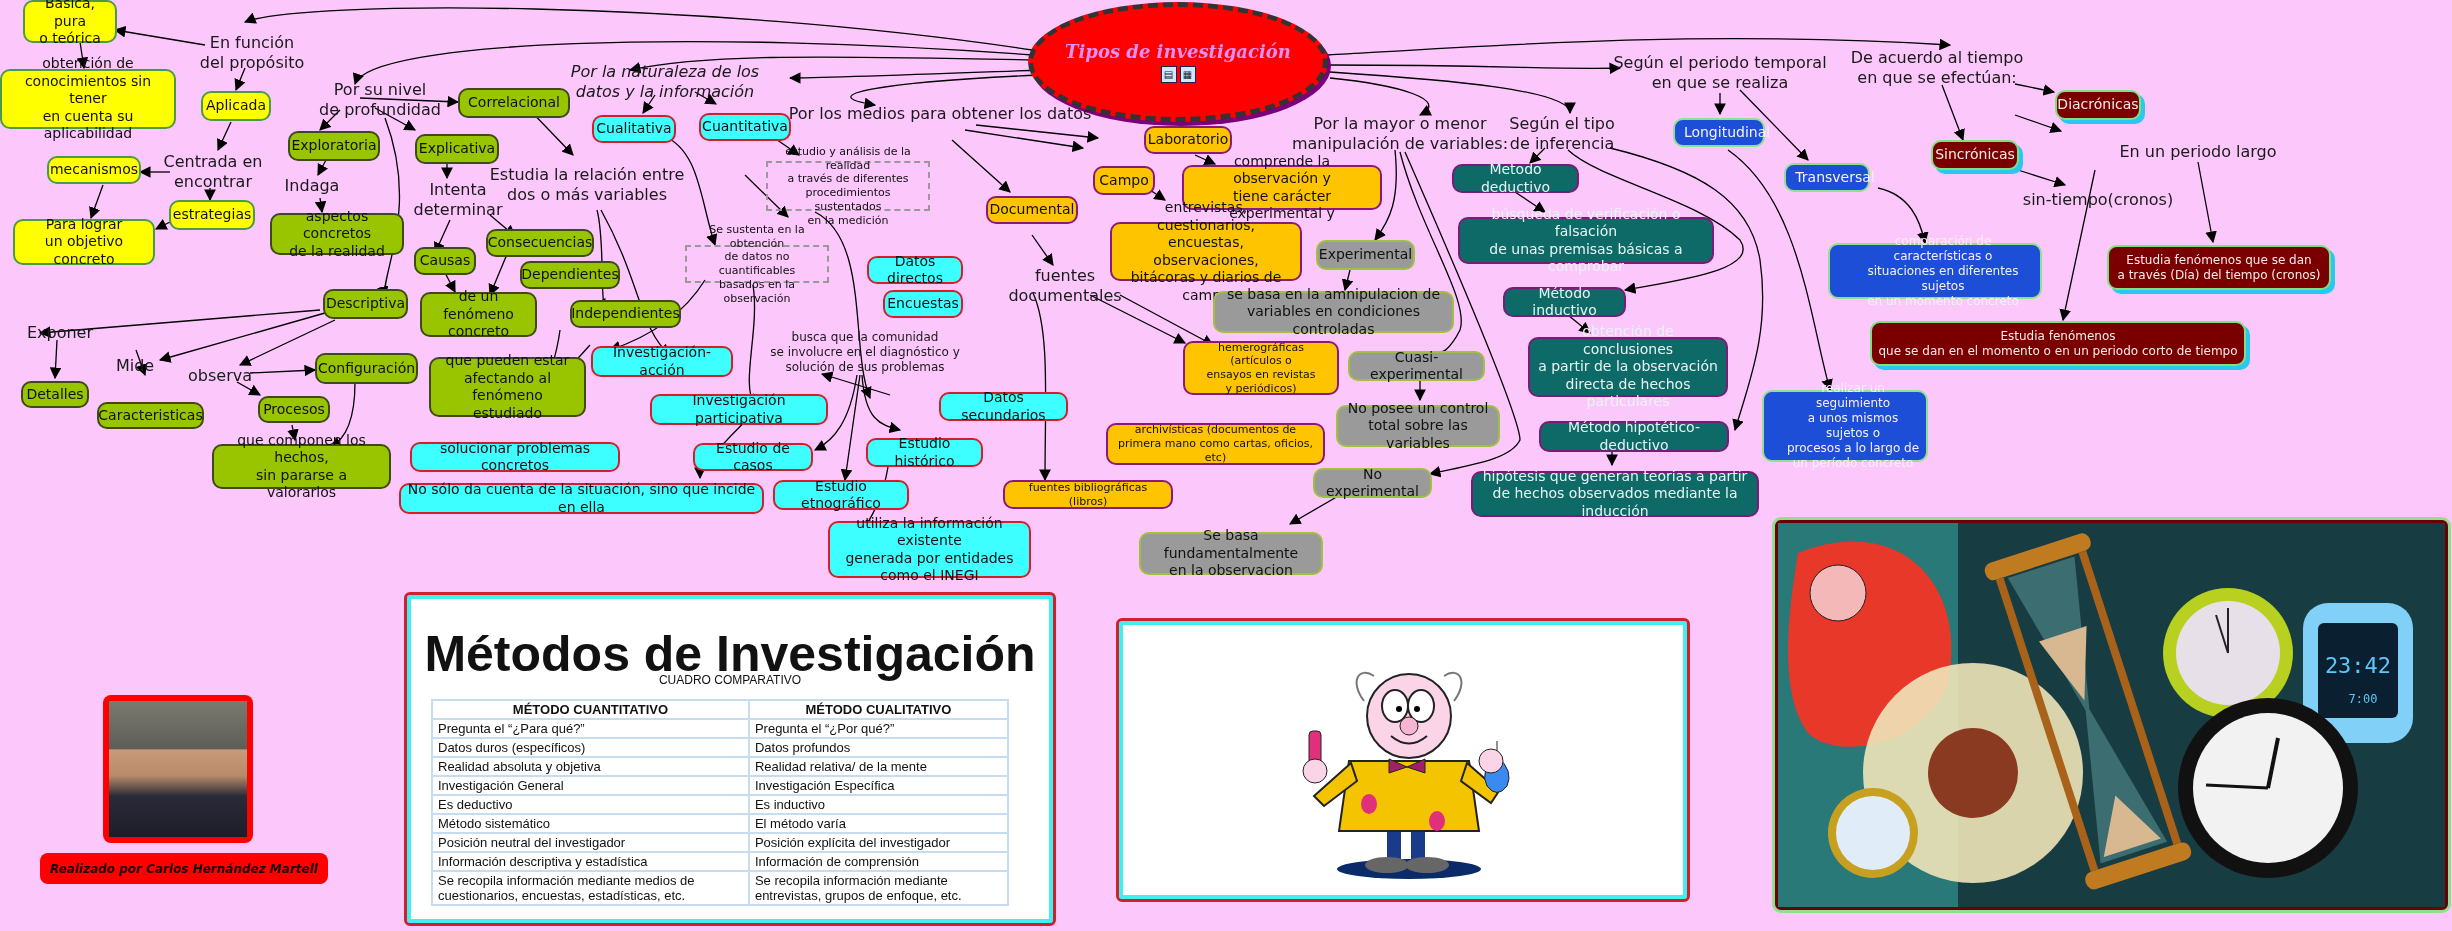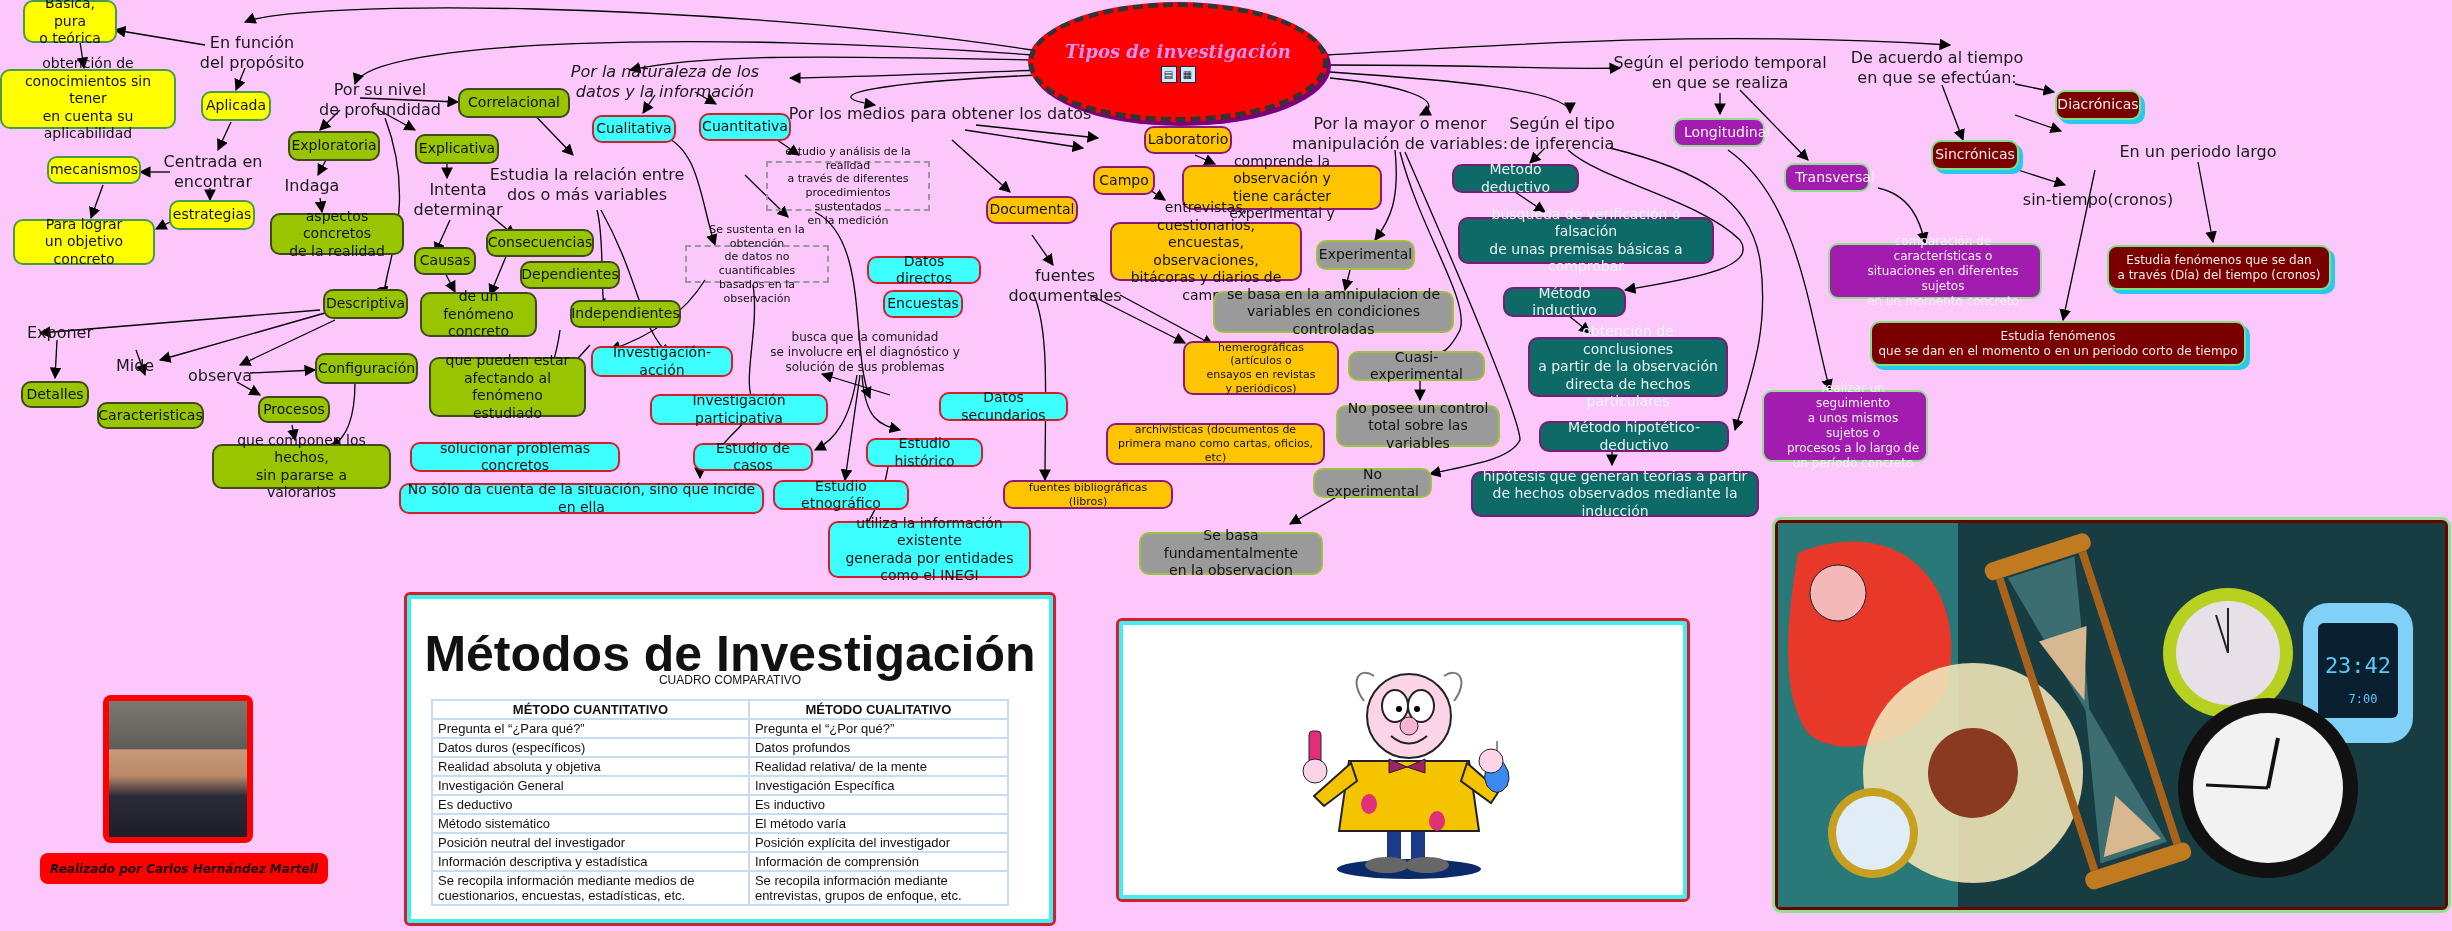--- a/index.html
+++ b/index.html
@@ -5,21 +5,21 @@
   html,body{margin:0;padding:0;}
   body{width:2452px;height:931px;background:#fcc8fc;position:relative;overflow:hidden;font-family:"DejaVu Sans","Liberation Sans",sans-serif;color:#111;}
   #edges{position:absolute;left:0;top:0;width:2452px;height:931px;pointer-events:none;}
   .node{position:absolute;box-sizing:border-box;border-radius:10px;text-align:center;display:flex;align-items:center;justify-content:center;white-space:pre-line;line-height:1.25;padding:2px 6px;font-size:14px;}
   .y{background:#ffff00;border:2px solid #4a9a4a;}
   .g{background:#99c400;border:2px solid #3f4a1a;}
   .c{background:#3effff;border:2px solid #d0202c;}
   .o{background:#ffc400;border:2px solid #8a1a7a;}
   .gr{background:#9a9a9a;border:2px solid #a0c040;}
   .t{background:#0d6a66;border:2px solid #7a1a7a;color:#e8f4f4;}
-  .m{background:#a21caf;border:2px solid #90e090;color:#f6f0f6;padding-left:22px;}
+  .m{background:#1d4ed8;border:2px solid #90e090;color:#f6f0f6;padding-left:22px;}
   .r{background:#7a0000;border:2px solid #80e080;color:#f6eaea;box-shadow:4px 4px 0 #28c8f0;}
   .dash{background:transparent;border:2px dashed #999;border-radius:0;font-size:11px;}
   .lbl{position:absolute;text-align:center;white-space:pre-line;line-height:1.25;font-size:16px;color:#1a1a1a;transform:translateX(-50%);}
   .small{font-size:12px;}
   .xs{font-size:11px;}
   #root{position:absolute;left:1028px;top:2px;width:300px;height:120px;border-radius:50%;background:#ff0000;border:5px dashed #333;box-sizing:border-box;box-shadow:3px 4px 0 #7a007a;display:flex;flex-direction:column;align-items:center;justify-content:center;}
   #root .title{font-family:"DejaVu Serif",serif;font-style:italic;font-weight:bold;font-size:18px;color:#e090f0;}
   #root .icons{display:flex;gap:3px;margin-top:4px;}
   #root .ic{width:14px;height:15px;background:#cfe8ff;border:1px solid #224;font-size:10px;line-height:15px;text-align:center;}
   .panel{position:absolute;box-sizing:border-box;background:#fff;border:3px solid #d0202c;border-radius:6px;box-shadow:inset 0 0 0 4px #40f0f0;}
@@ -222,21 +222,21 @@
 a través de diferentes
 procedimientos sustentados
 en la medición</div>
 <div class="node dash" style="left:685px;top:245px;width:144px;height:38px;">Se sustenta en la obtención
 de datos no cuantificables
 basados en la observación</div>
 <div class="node c" style="left:591px;top:346px;width:142px;height:31px;">Investigación-acción</div>
 <div class="node c" style="left:650px;top:394px;width:178px;height:31px;">Investigación participativa</div>
 <div class="node c" style="left:410px;top:442px;width:210px;height:30px;">solucionar problemas concretos</div>
 <div class="node c" style="left:399px;top:483px;width:365px;height:31px;">No sólo da cuenta de la situación, sino que incide en ella</div>
-<div class="node c" style="left:867px;top:256px;width:114px;height:28px;">Datos directos</div>
+<div class="node c" style="left:867px;top:256px;width:96px;height:28px;">Datos directos</div>
 <div class="node c" style="left:883px;top:290px;width:80px;height:28px;">Encuestas</div>
 <div class="node c" style="left:693px;top:443px;width:120px;height:28px;">Estudio de casos</div>
 <div class="node c" style="left:866px;top:438px;width:117px;height:29px;">Estudio histórico</div>
 <div class="node c" style="left:773px;top:480px;width:136px;height:30px;">Estudio etnográfico</div>
 <div class="node c" style="left:939px;top:392px;width:129px;height:29px;">Datos secundarios</div>
 <div class="node c" style="left:828px;top:521px;width:203px;height:57px;">utiliza la información existente
 generada por entidades
 como el INEGI</div>
 
 <div class="node o" style="left:978px;top:196px;width:92px;height:28px;margin-left:8px;">Documental</div>

